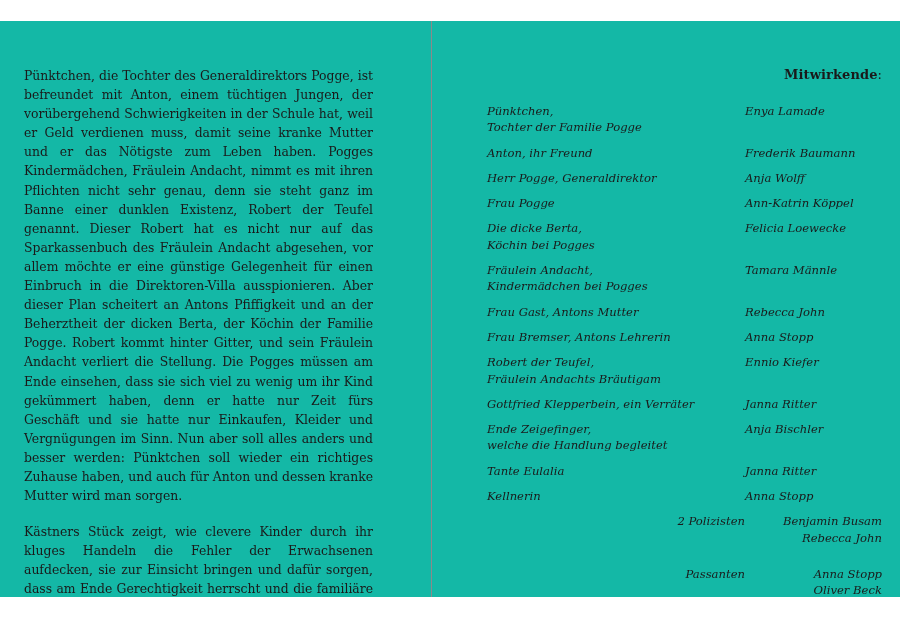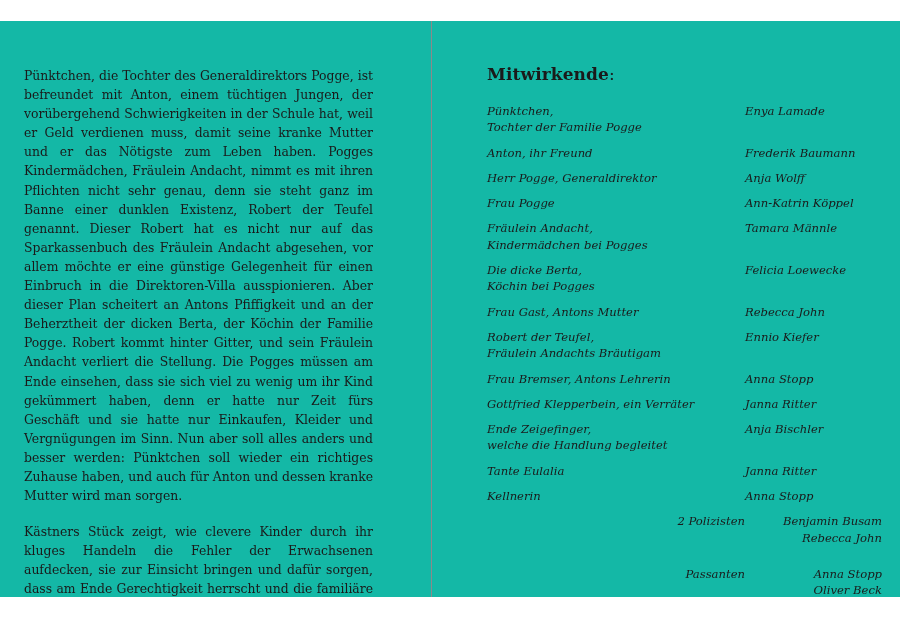--- a/index.html
+++ b/index.html
@@ -52,25 +52,26 @@
   }
 
   
   .credits {
     position: absolute;
     left: 487px;
     top: 45px;
     width: 395px;
   }
   .credits-title {
-    font-size: 17px;
+    font-size: 13px;
     font-weight: bold;
     line-height: 17px;
     margin: 0 0 20px 0;
     letter-spacing: .1px;
+    text-align: right;
   }
   .credits-title .colon {
     font-weight: normal;
   }
 
   .cast-table {
     border-collapse: collapse;
     width: 100%;
   }
   .cast-table tr {
@@ -149,62 +150,62 @@
           <tr class="cast-row">
             <td class="role-cell">
               <span class="line">Frau Pogge</span>
             </td>
             <td class="name-cell">
               <span class="line">Ann-Katrin Köppel</span>
             </td>
           </tr>
           <tr class="cast-row">
             <td class="role-cell">
+              <span class="line">Die dicke Berta,</span>
+              <span class="line">Köchin bei Pogges</span>
+            </td>
+            <td class="name-cell">
+              <span class="line">Felicia Loewecke</span>
+              <span class="line blank">&nbsp;</span>
+            </td>
+          </tr>
+          <tr class="cast-row">
+            <td class="role-cell">
               <span class="line">Fräulein Andacht,</span>
               <span class="line">Kindermädchen bei Pogges</span>
             </td>
             <td class="name-cell">
               <span class="line">Tamara Männle</span>
               <span class="line blank">&nbsp;</span>
             </td>
           </tr>
           <tr class="cast-row">
             <td class="role-cell">
-              <span class="line">Die dicke Berta,</span>
-              <span class="line">Köchin bei Pogges</span>
-            </td>
-            <td class="name-cell">
-              <span class="line">Felicia Loewecke</span>
-              <span class="line blank">&nbsp;</span>
-            </td>
-          </tr>
-          <tr class="cast-row">
-            <td class="role-cell">
               <span class="line">Frau Gast, Antons Mutter</span>
             </td>
             <td class="name-cell">
               <span class="line">Rebecca John</span>
+            </td>
+          </tr>
+          <tr class="cast-row">
+            <td class="role-cell">
+              <span class="line">Frau Bremser, Antons Lehrerin</span>
+            </td>
+            <td class="name-cell">
+              <span class="line">Anna Stopp</span>
             </td>
           </tr>
           <tr class="cast-row">
             <td class="role-cell">
               <span class="line">Robert der Teufel,</span>
               <span class="line">Fräulein Andachts Bräutigam</span>
             </td>
             <td class="name-cell">
               <span class="line">Ennio Kiefer</span>
               <span class="line blank">&nbsp;</span>
-            </td>
-          </tr>
-          <tr class="cast-row">
-            <td class="role-cell">
-              <span class="line">Frau Bremser, Antons Lehrerin</span>
-            </td>
-            <td class="name-cell">
-              <span class="line">Anna Stopp</span>
             </td>
           </tr>
           <tr class="cast-row">
             <td class="role-cell">
               <span class="line">Gottfried Klepperbein, ein Verräter</span>
             </td>
             <td class="name-cell">
               <span class="line">Janna Ritter</span>
             </td>
           </tr>

